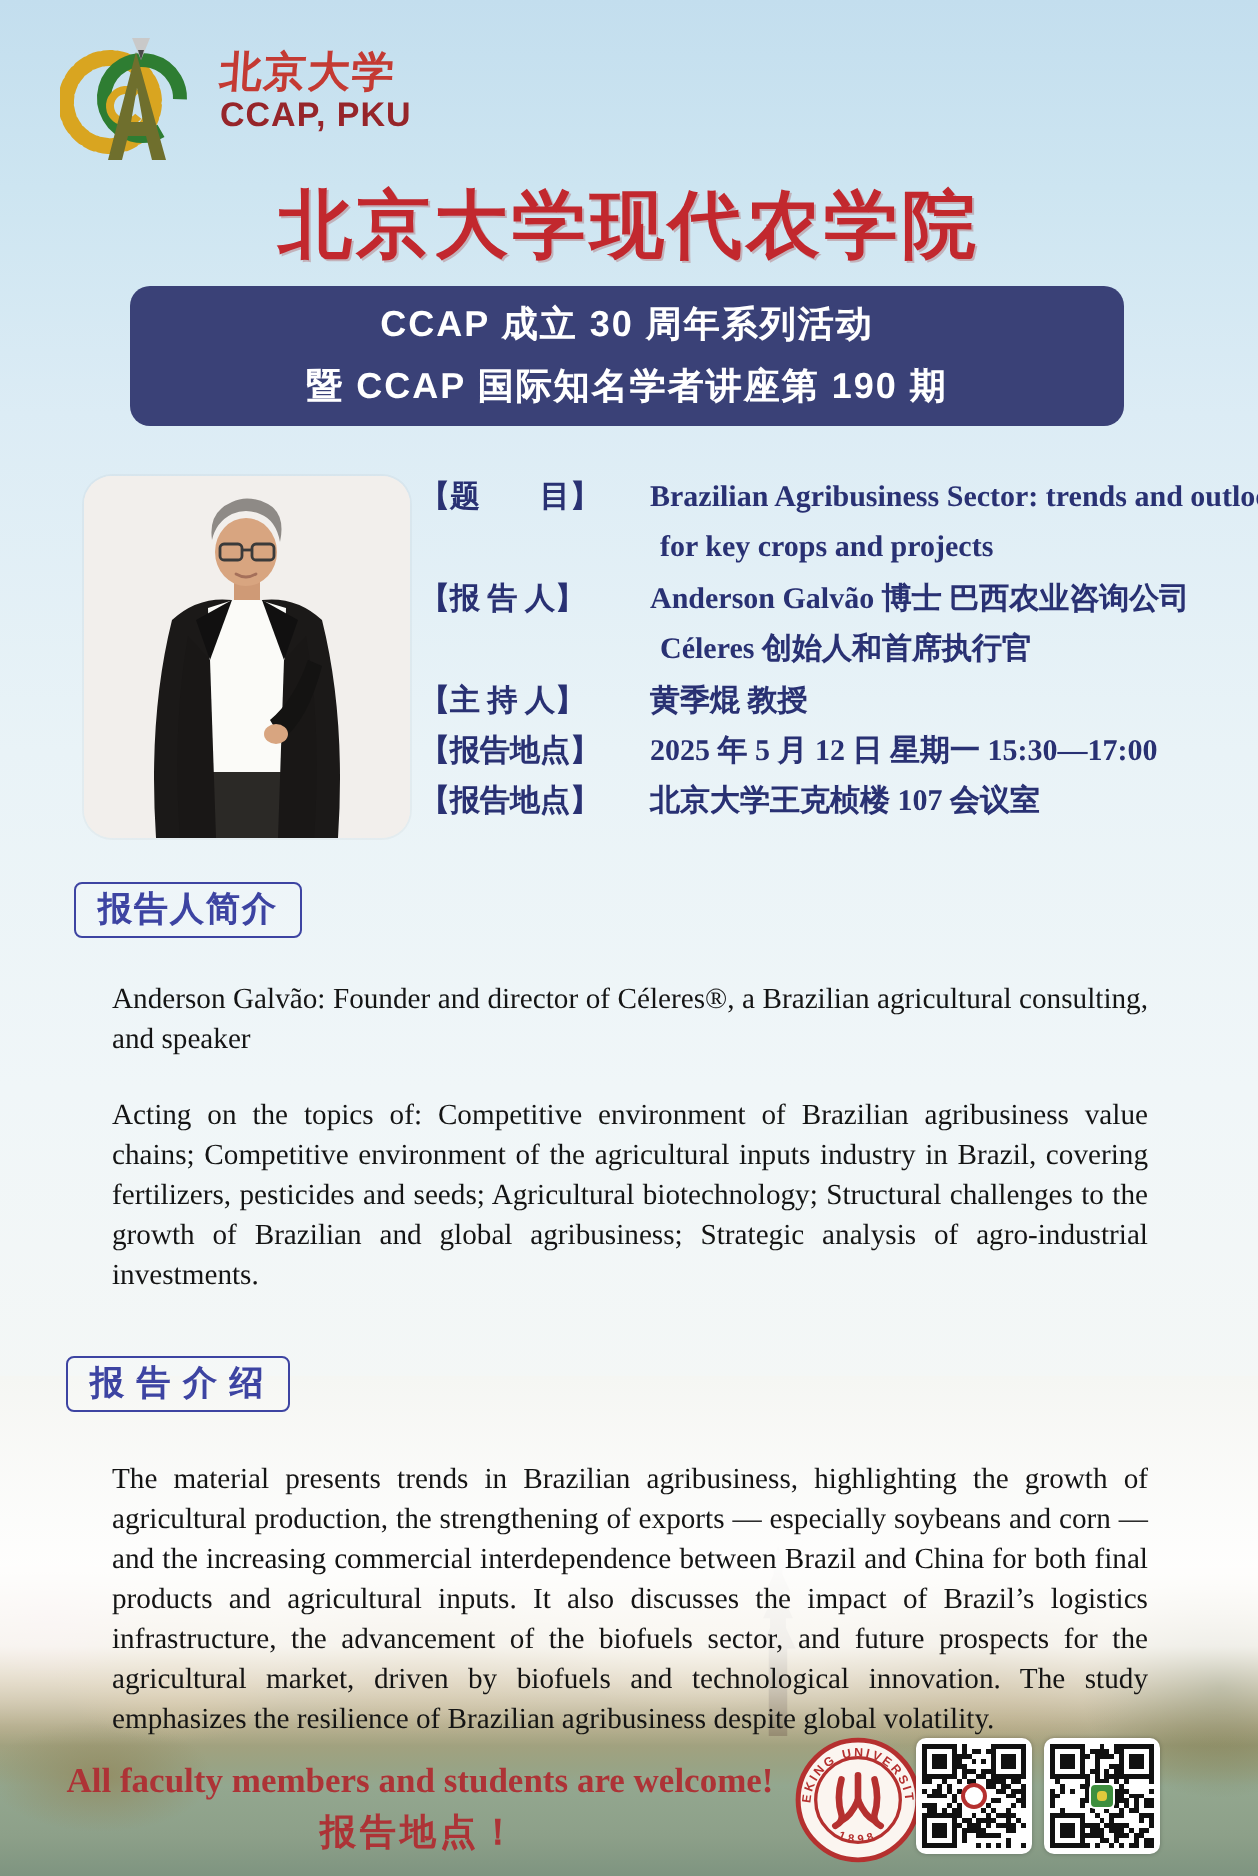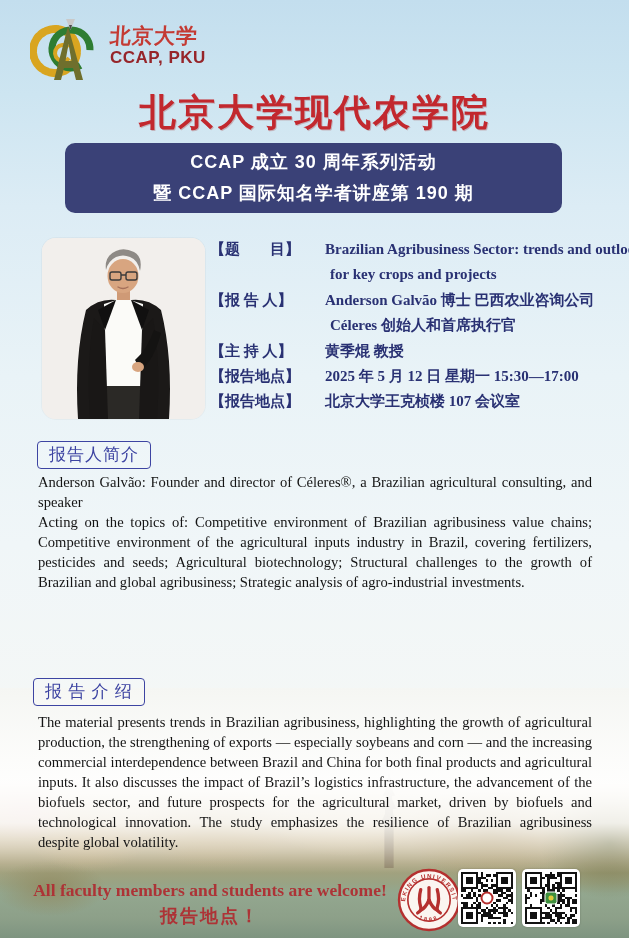--- a/index.html
+++ b/index.html
@@ -30,33 +30,33 @@
     position:absolute;left:42px;top:238px;width:163px;height:181px;border-radius:14px;
     background:#f2efec;overflow:hidden;box-shadow:0 0 0 1px rgba(0,0,0,0.03);
   }
   .info{position:absolute;left:210px;top:237px;width:410px;color:#293173;}
   .info-line{display:flex;line-height:25.4px;font-size:15px;font-weight:600;white-space:nowrap;}
   .info-label{flex:0 0 95px;white-space:pre;}
   .info-text{margin-left:20px;}
   
   .pill{
     position:absolute;display:inline-block;border:1.5px solid #3d44a2;border-radius:4px;
-    color:#3d44a2;font-size:17px;font-weight:normal;line-height:24px;padding:1px 11px;
+    color:#3d44a2;font-size:17px;font-weight:bold;line-height:24px;padding:1px 11px;
     background:rgba(255,255,255,0.15);letter-spacing:1px;
   }
   .pill1{left:37px;top:441px;}
   .pill2{left:33px;top:678px;}
   
   .bodytext{
     position:absolute;left:38px;width:554px;font-size:14.6px;line-height:20px;color:#141414;
     text-align:justify;z-index:2;
   }
   .bio{top:472px;}
   .intro{top:712px;}
-  .bodytext p{margin:0;}
+  .bodytext p{margin:18px;}
   
   .photo-band{position:absolute;left:0;top:688px;width:629px;height:250px;z-index:0;
     background:
       radial-gradient(70px 45px at 4% 48%, rgba(216,170,166,0.75), transparent 70%),
       radial-gradient(90px 55px at 14% 58%, rgba(201,178,133,0.9), transparent 70%),
       radial-gradient(120px 60px at 34% 55%, rgba(188,166,118,0.8), transparent 70%),
       radial-gradient(110px 55px at 55% 52%, rgba(214,196,156,0.8), transparent 70%),
       radial-gradient(120px 70px at 78% 58%, rgba(173,152,104,0.85), transparent 70%),
       radial-gradient(100px 80px at 97% 62%, rgba(118,118,74,0.9), transparent 70%),
       radial-gradient(80px 40px at 8% 80%, rgba(146,138,96,0.85), transparent 70%),

